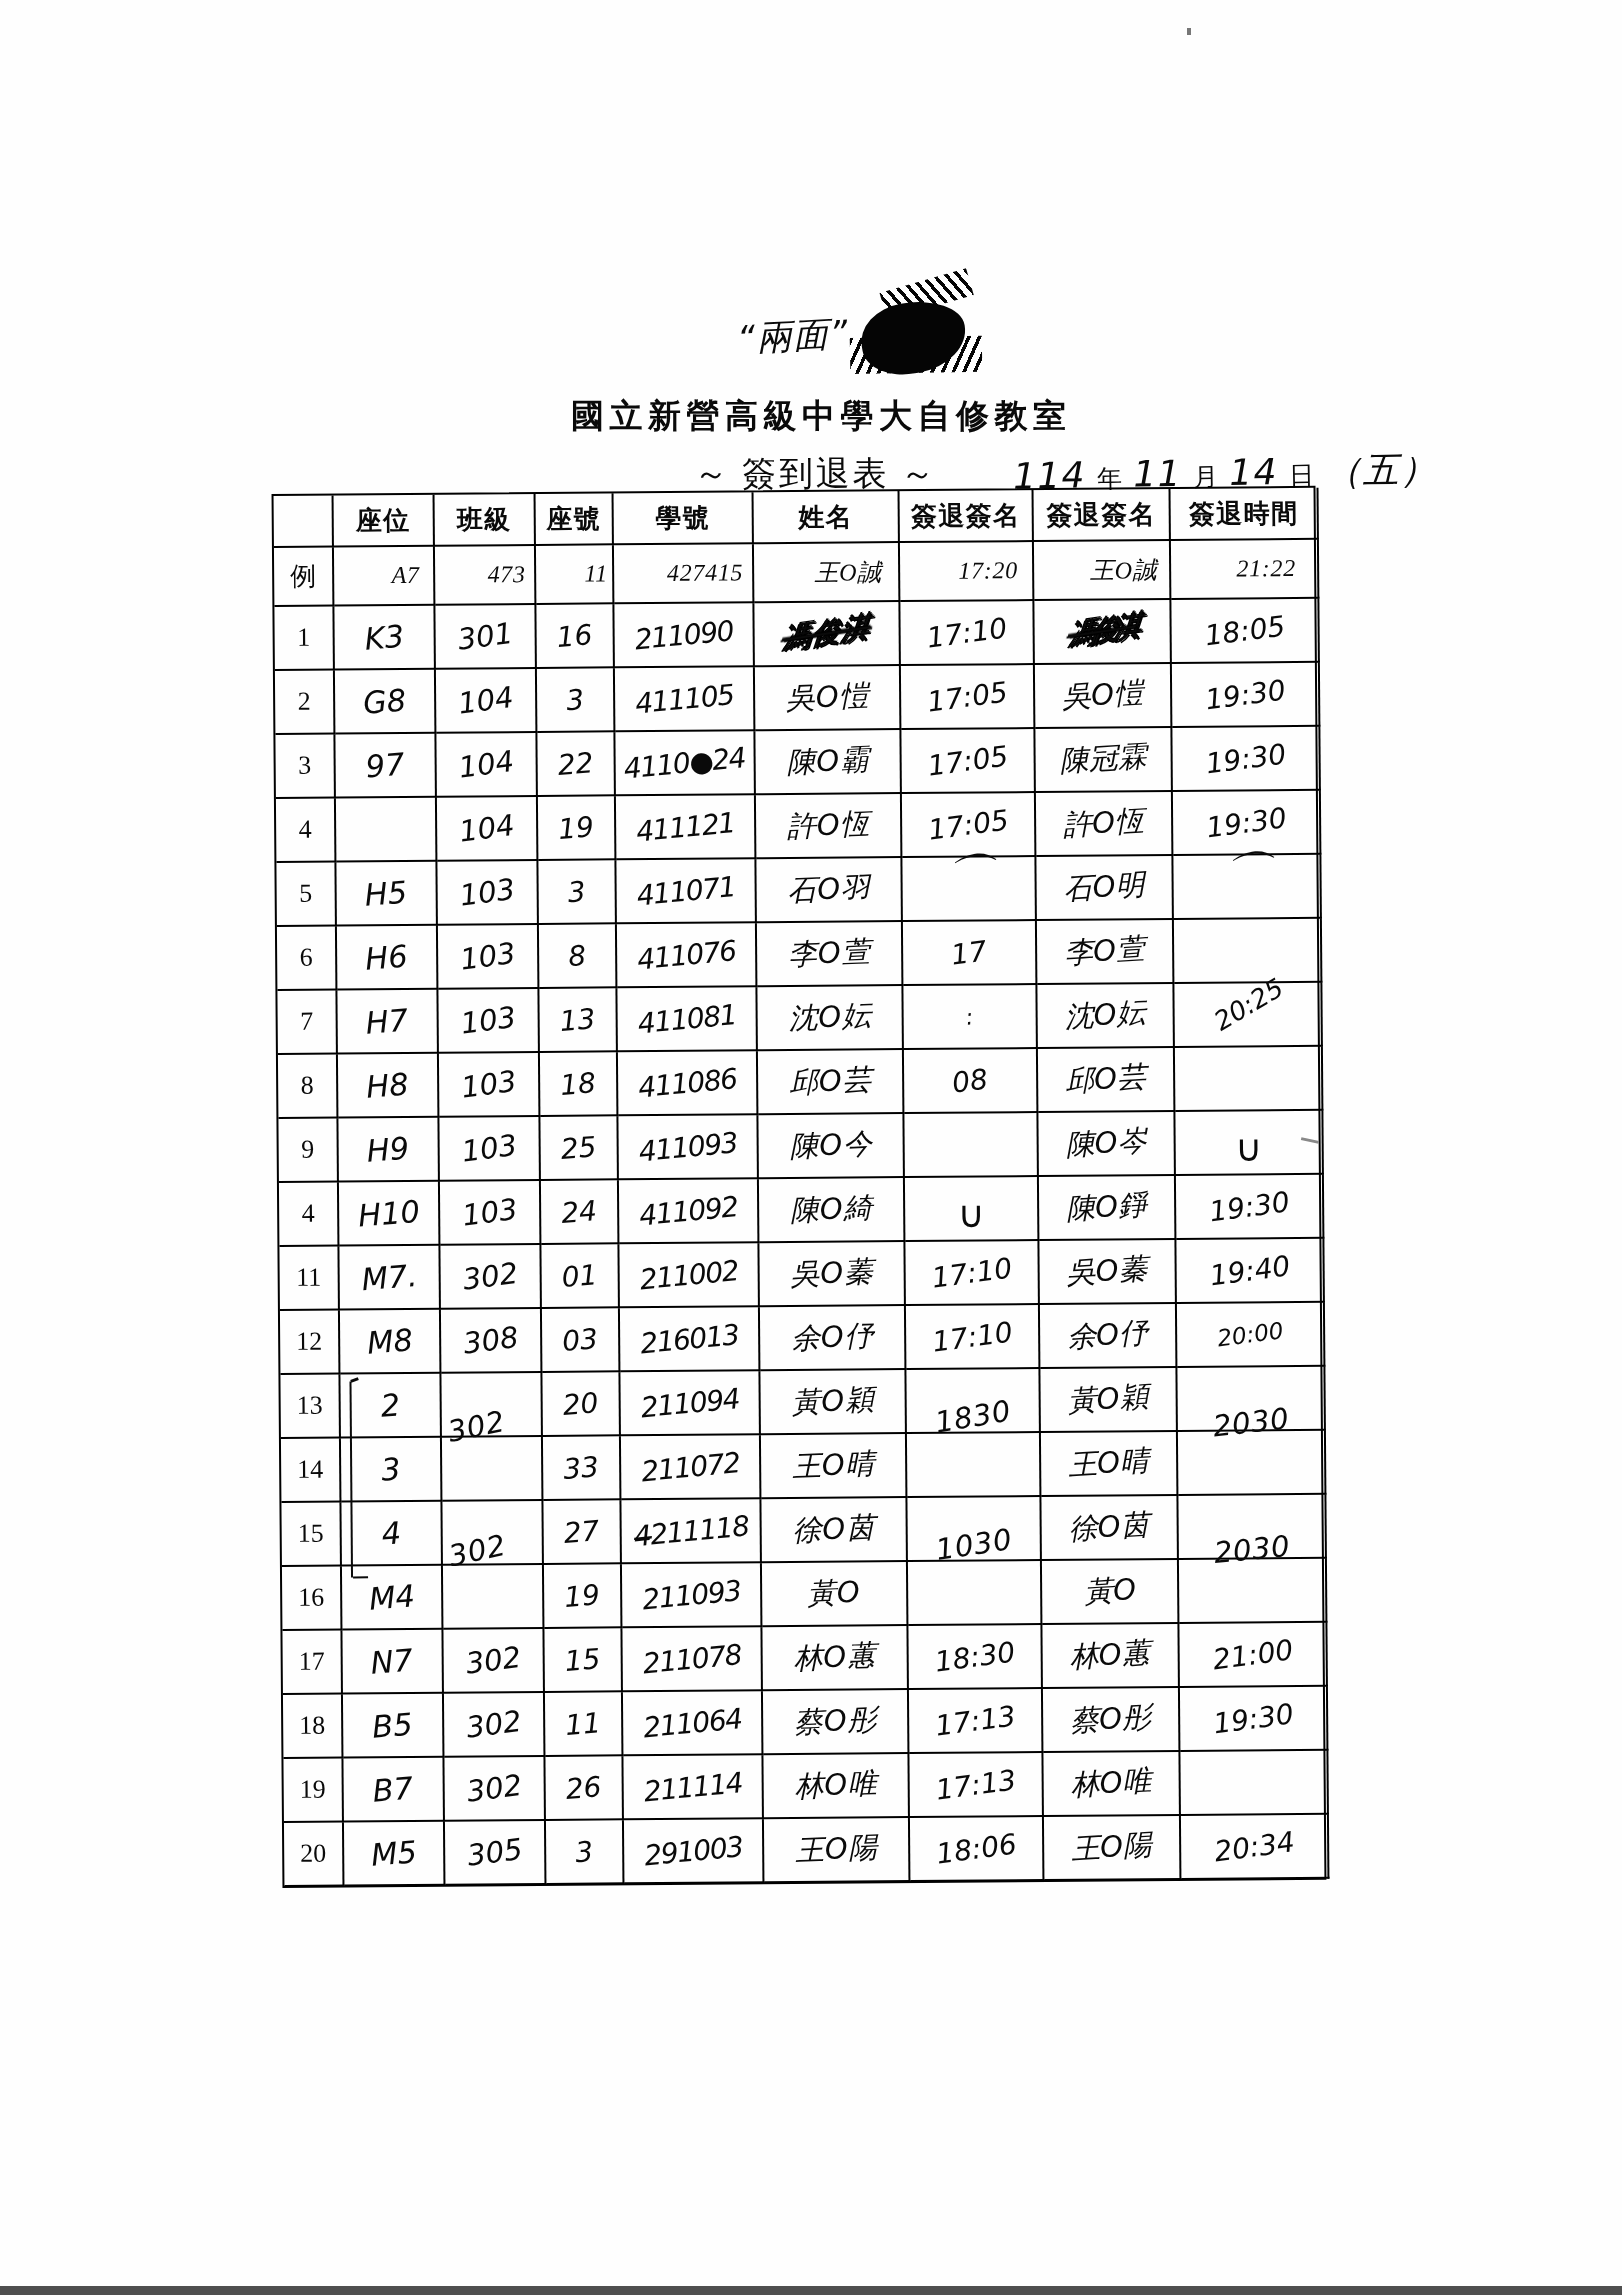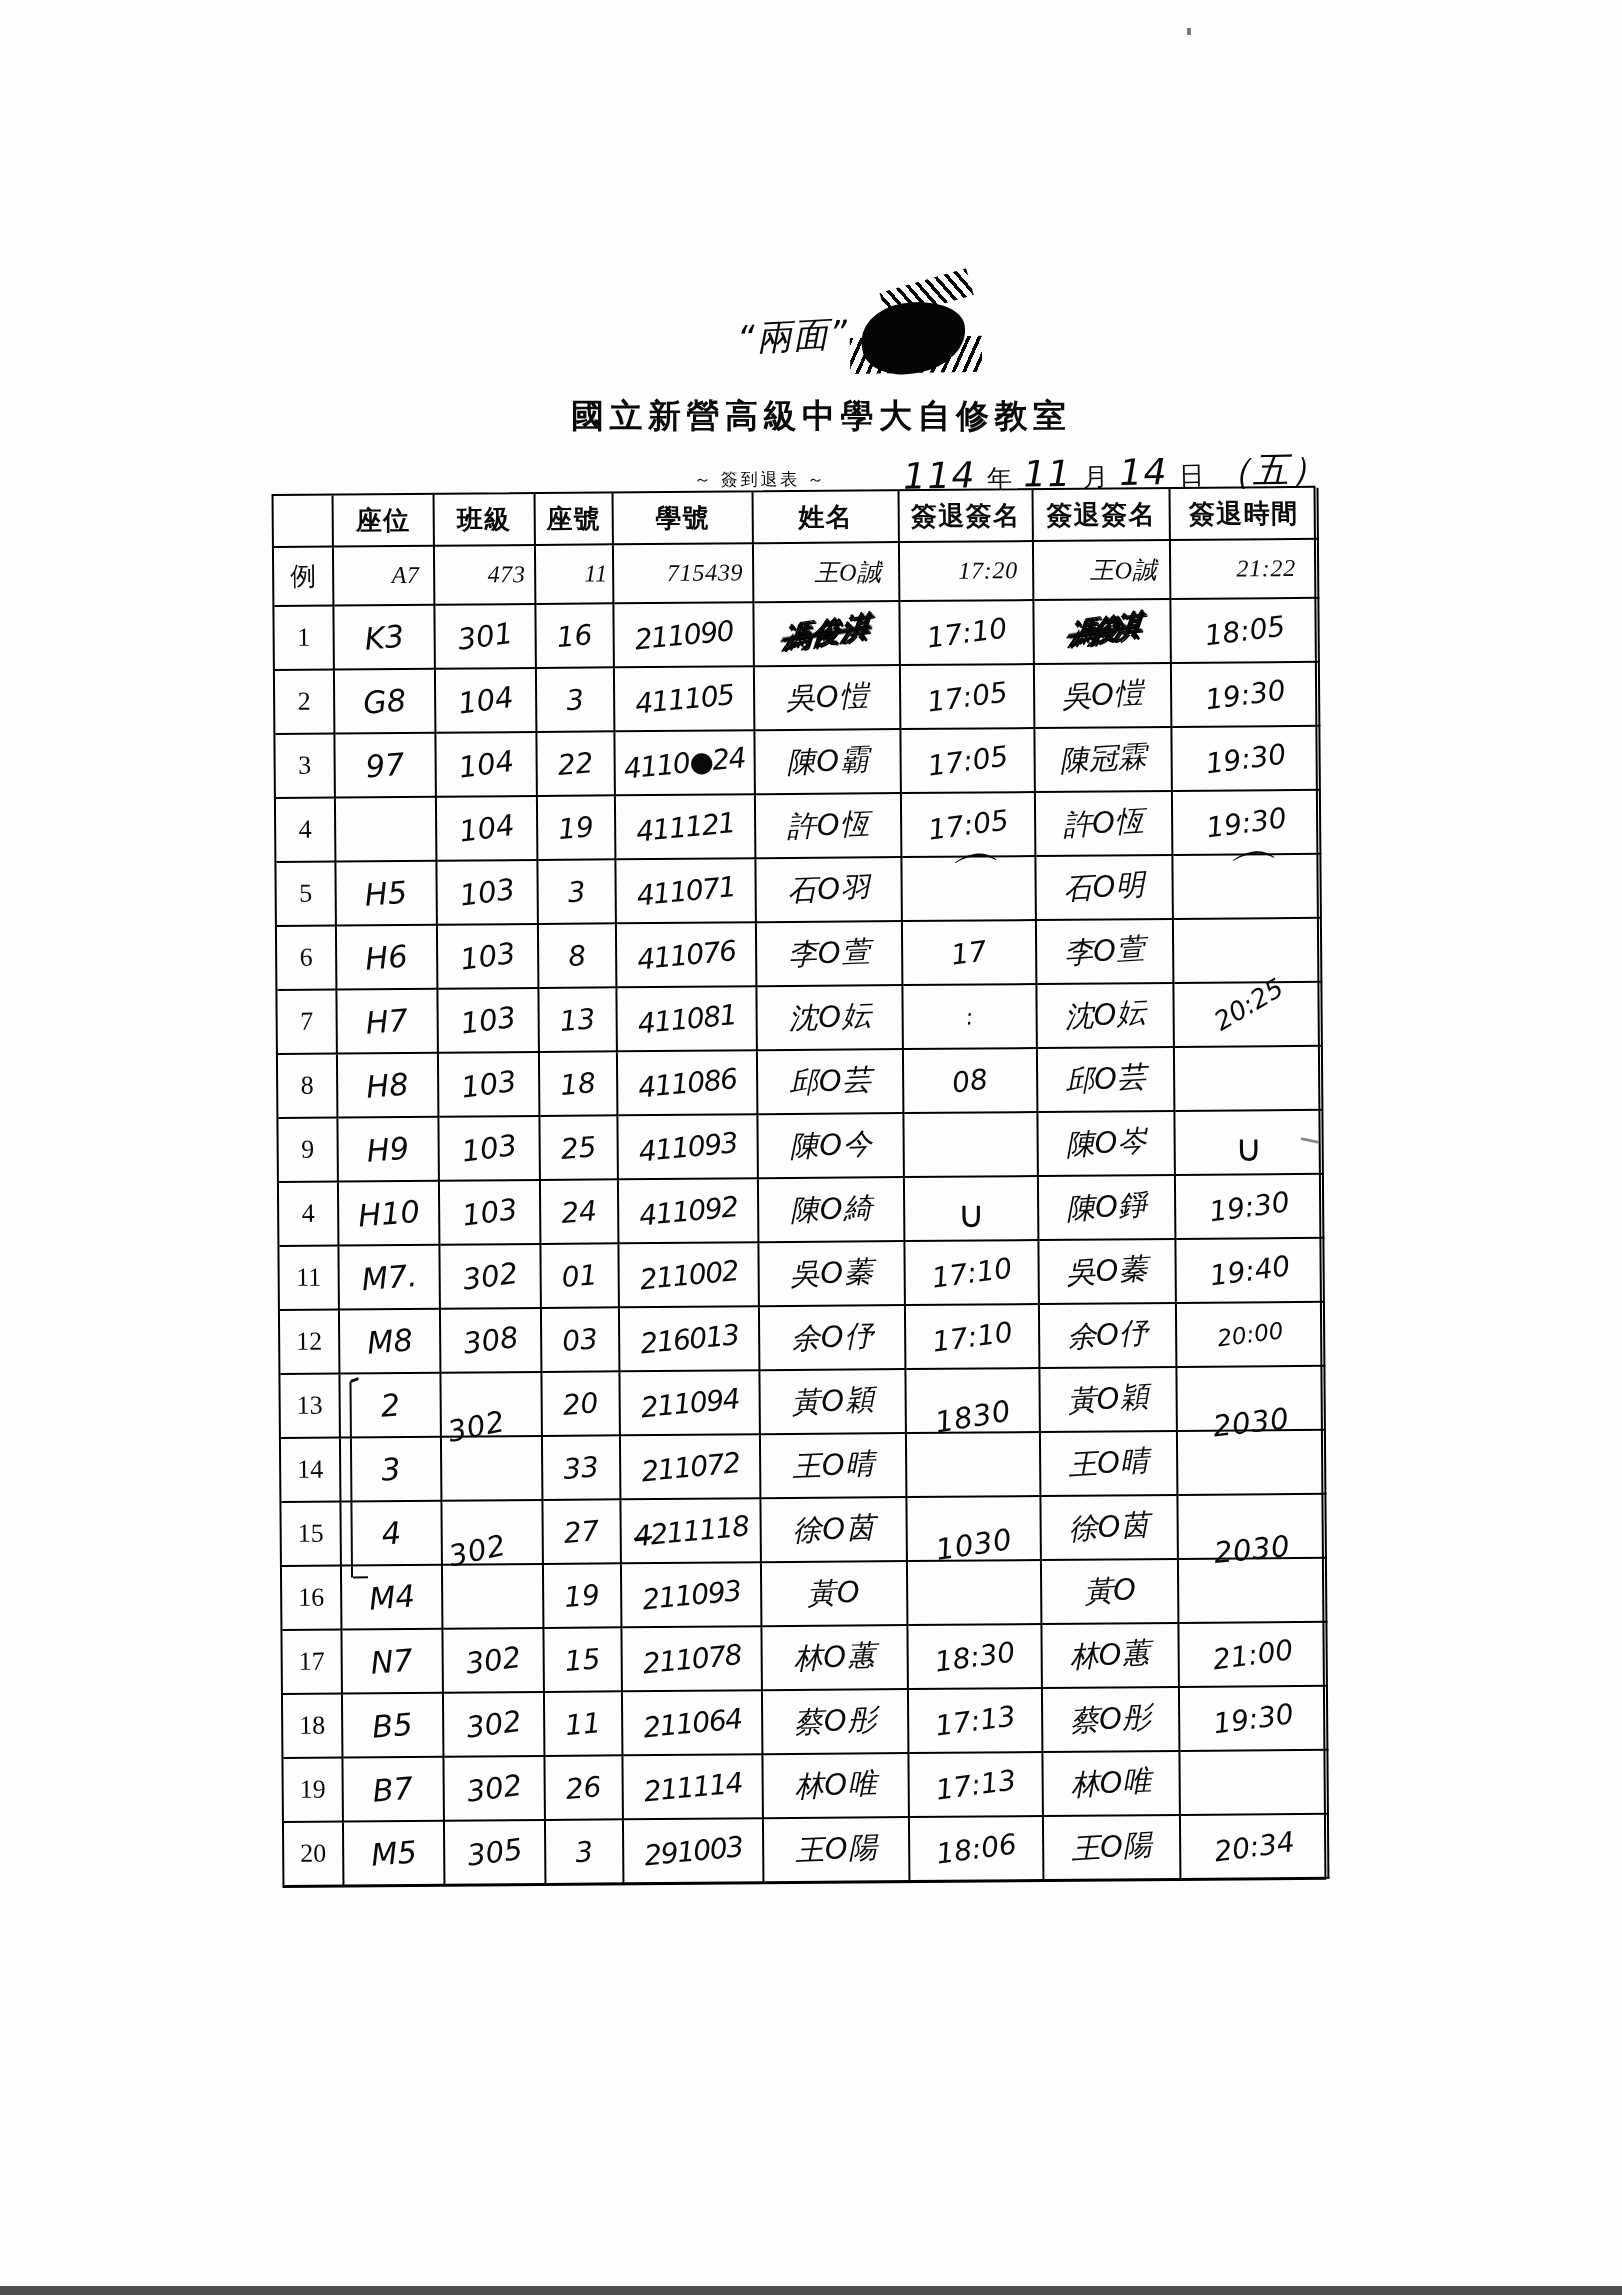--- a/index.html
+++ b/index.html
@@ -18,21 +18,21 @@
     background:repeating-linear-gradient(115deg,#050505 0 3.5px,transparent 3.5px 9.7px);
     transform:rotate(9deg); }
   .ink-blob::after { content:""; position:absolute; left:28px; top:-19.4px; width:90px; height:28px;
     background:repeating-linear-gradient(65deg,#050505 0 3.5px,transparent 3.5px 9px);
     transform:rotate(-6deg); }
 
   
   .doc-title { position:absolute; left:0; right:0; top:394px; text-align:center;
     font-size:33px; font-weight:700; letter-spacing:5.5px; transform:translateX(9.7px); }
   .sub-line { position:absolute; left:694px; top:449px; display:flex; align-items:baseline; gap:76px; }
-  .subtitle { font-size:17px; letter-spacing:2.8px; }
+  .subtitle { font-size:34px; letter-spacing:2.8px; }
   .date-line { display:flex; align-items:baseline; gap:7px; transform:rotate(-1deg); }
   .date-line .hw-seg { font-family:"DejaVu Sans", sans-serif; font-style:italic;
     font-size:36px; letter-spacing:1.4px; }
   .date-line .pr-seg { font-size:25px; padding:0 4.2px; }
 
   
   .table-wrap { position:absolute; left:277px; top:494px; width:1044px; height:1394px;
     transform:rotate(-0.45deg); transform-origin:0 50%; }
   .signin-table { display:grid; width:1044px; height:1394px;
     grid-template-columns:60px 101px 101px 78px 140px 146px 134px 137px 148px;
@@ -134,21 +134,21 @@
           </div></div>
         <div class="trow"><div class="cell c-no">
             <span class="ptx">例</span>
           </div><div class="cell c-seat">
             <span class="ital">A7</span>
           </div><div class="cell c-cls">
             <span class="ital">473</span>
           </div><div class="cell c-seatno">
             <span class="ital">11</span>
           </div><div class="cell c-sid">
-            <span class="ital">715439</span>
+            <span class="ital">427415</span>
           </div><div class="cell c-name">
             <span class="ital">王O誠</span>
           </div><div class="cell c-in">
             <span class="ital">17:20</span>
           </div><div class="cell c-outsig">
             <span class="ital">王O誠</span>
           </div><div class="cell c-out">
             <span class="ital">21:22</span>
           </div></div>
         <div class="trow"><div class="cell c-no">

